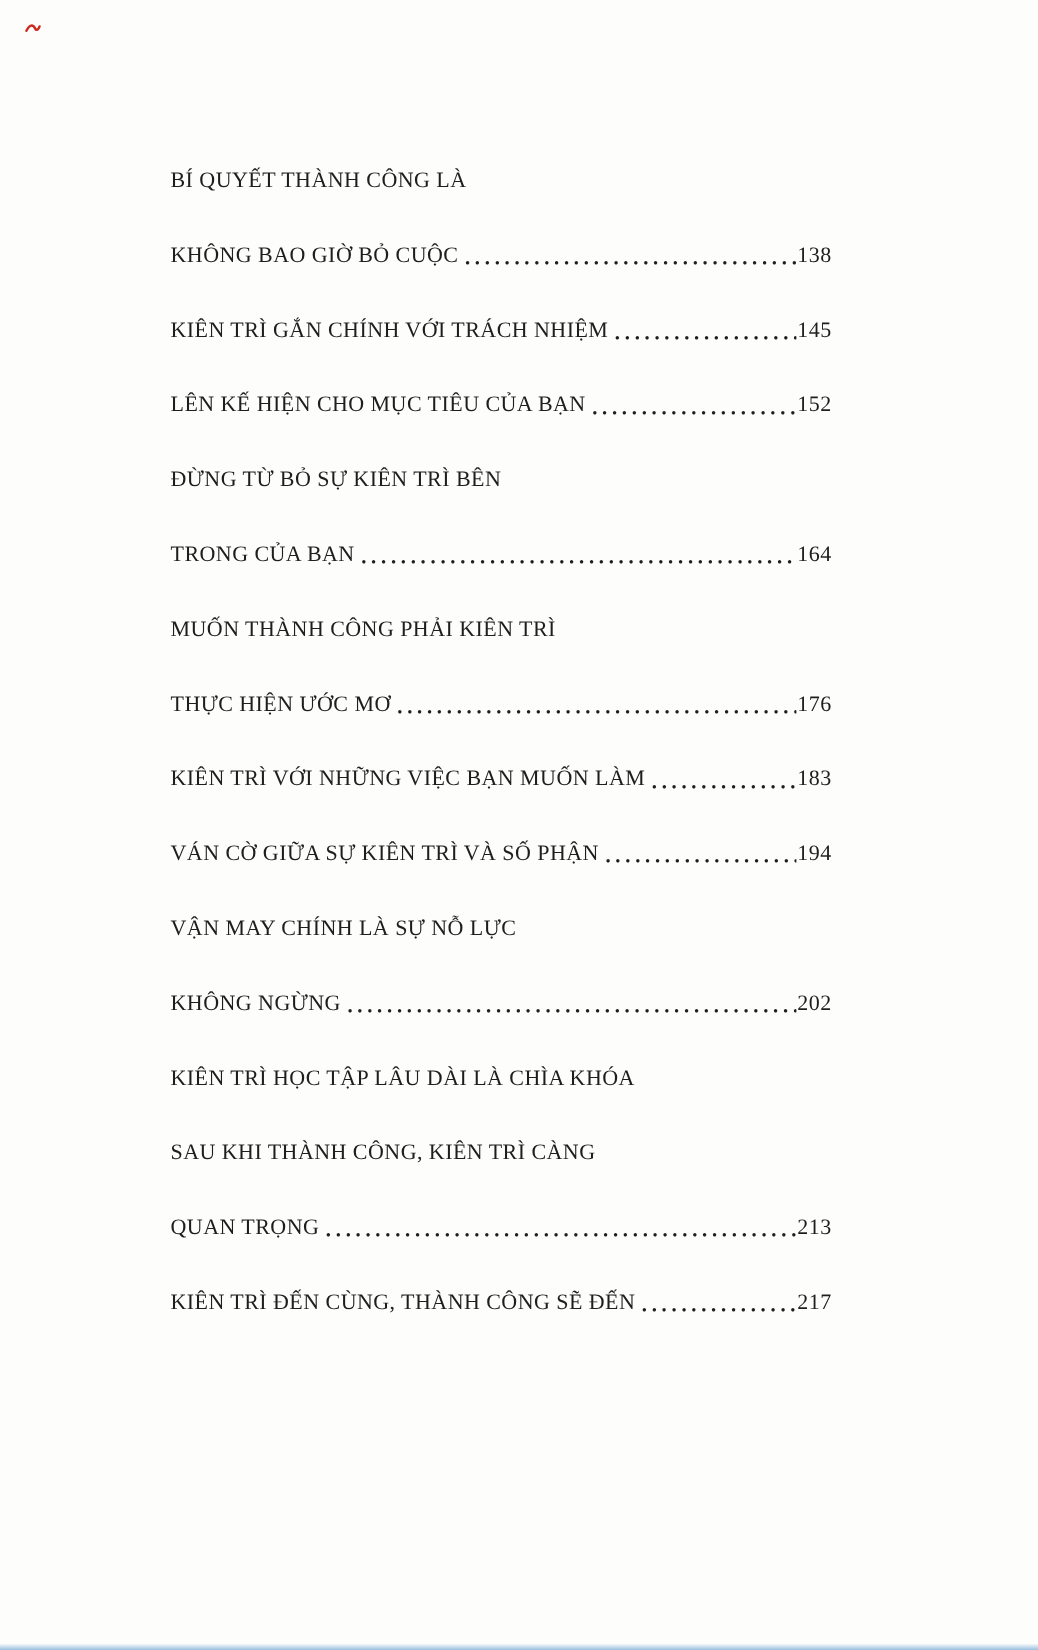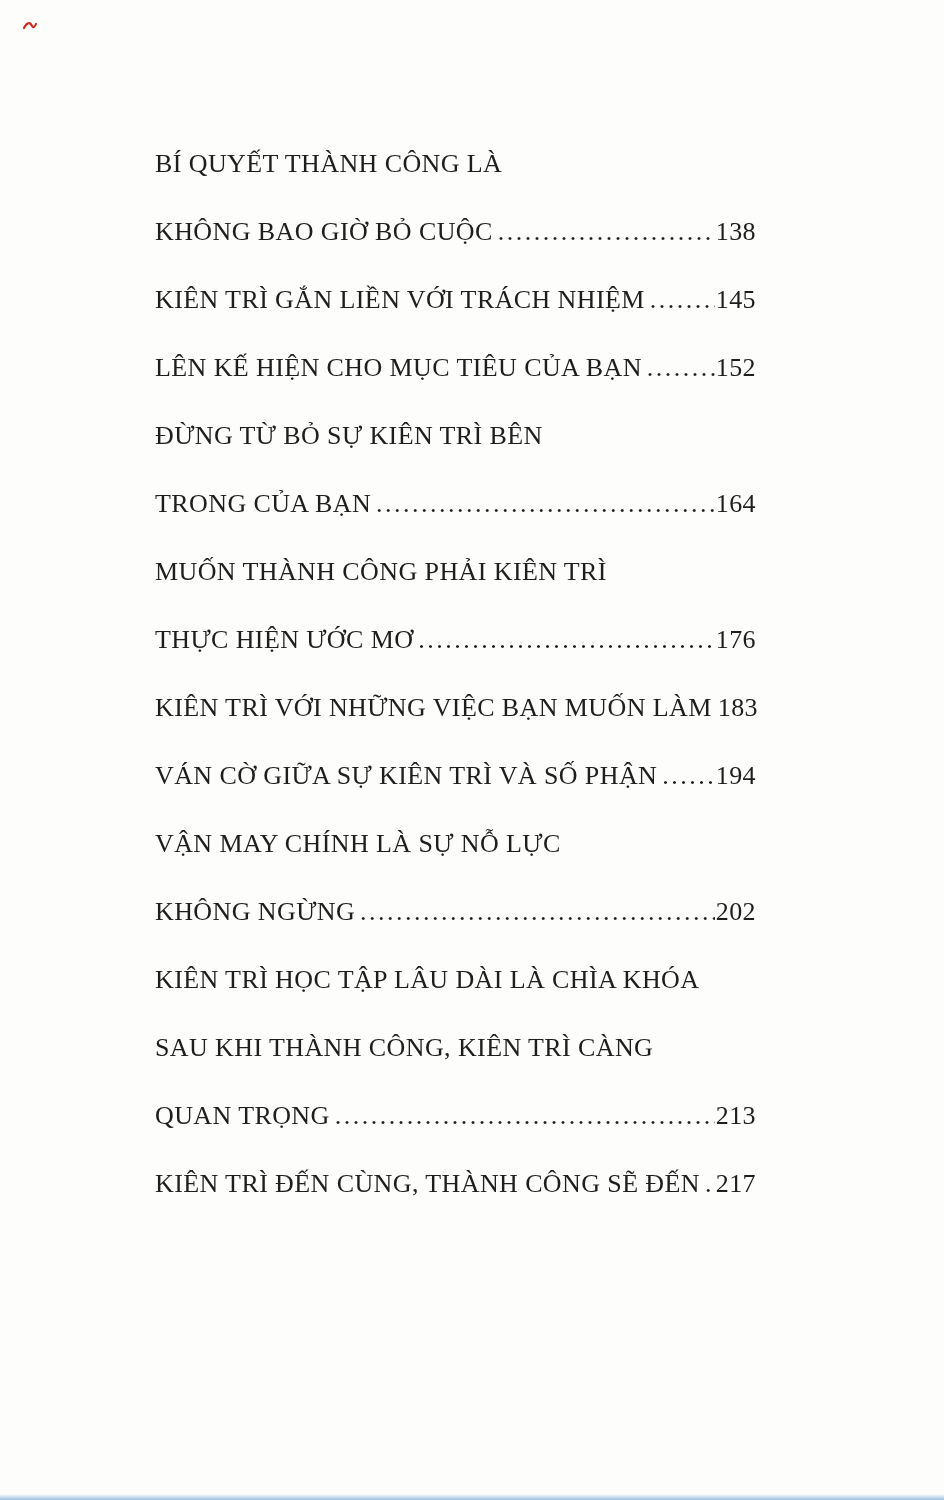--- a/index.html
+++ b/index.html
@@ -16,24 +16,24 @@
     font-family: "Liberation Serif", "DejaVu Serif", serif;
   }
   .toc {
     position: absolute;
     left: 155px;
     top: 130px;
     width: 601px;
   }
   .toc-line {
     display: flex;
-    align-items: flex-end;
+    align-items: flex-start;
     height: 68px;
     line-height: 68px;
-    font-size: 26px;
+    font-size: 20px;
     color: #1e1e1e;
     letter-spacing: 0.4px;
   }
   .toc-title {
     white-space: nowrap;
     flex: 0 0 auto;
   }
   .dots {
     flex: 1 1 auto;
     overflow: hidden;
@@ -79,21 +79,21 @@
   <div class="toc">
       <div class="toc-line">
         <span class="toc-title">BÍ QUYẾT THÀNH CÔNG LÀ</span>
       </div>
       <div class="toc-line">
         <span class="toc-title">KHÔNG BAO GIỜ BỎ CUỘC</span>
         <span class="dots"></span>
         <span class="toc-pagenum">138</span>
       </div>
       <div class="toc-line">
-        <span class="toc-title">KIÊN TRÌ GẮN LIỀN VỚI TRÁCH NHIỆM</span>
+        <span class="toc-title">KIÊN TRÌ GẮN CHÍNH VỚI TRÁCH NHIỆM</span>
         <span class="dots"></span>
         <span class="toc-pagenum">145</span>
       </div>
       <div class="toc-line">
         <span class="toc-title">LÊN KẾ HIỆN CHO MỤC TIÊU CỦA BẠN</span>
         <span class="dots"></span>
         <span class="toc-pagenum">152</span>
       </div>
       <div class="toc-line">
         <span class="toc-title">ĐỪNG TỪ BỎ SỰ KIÊN TRÌ BÊN</span>

